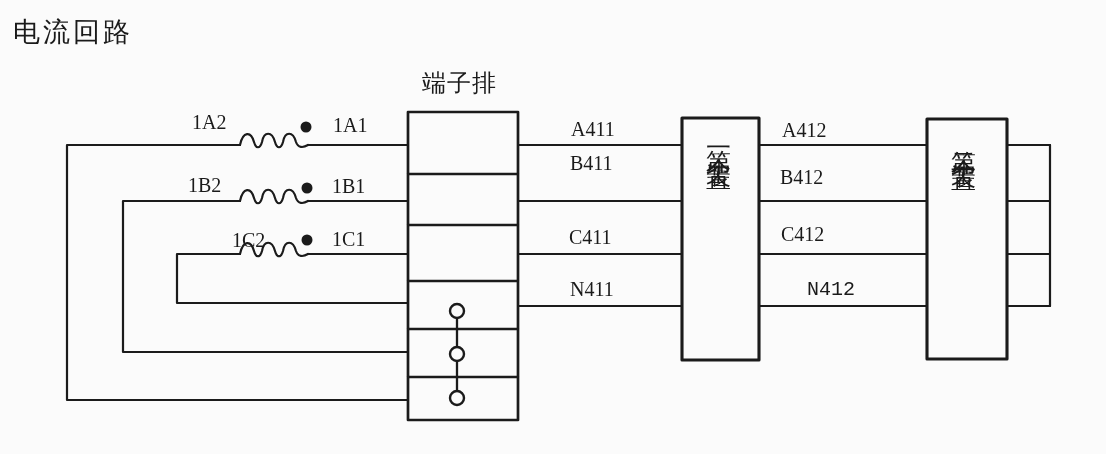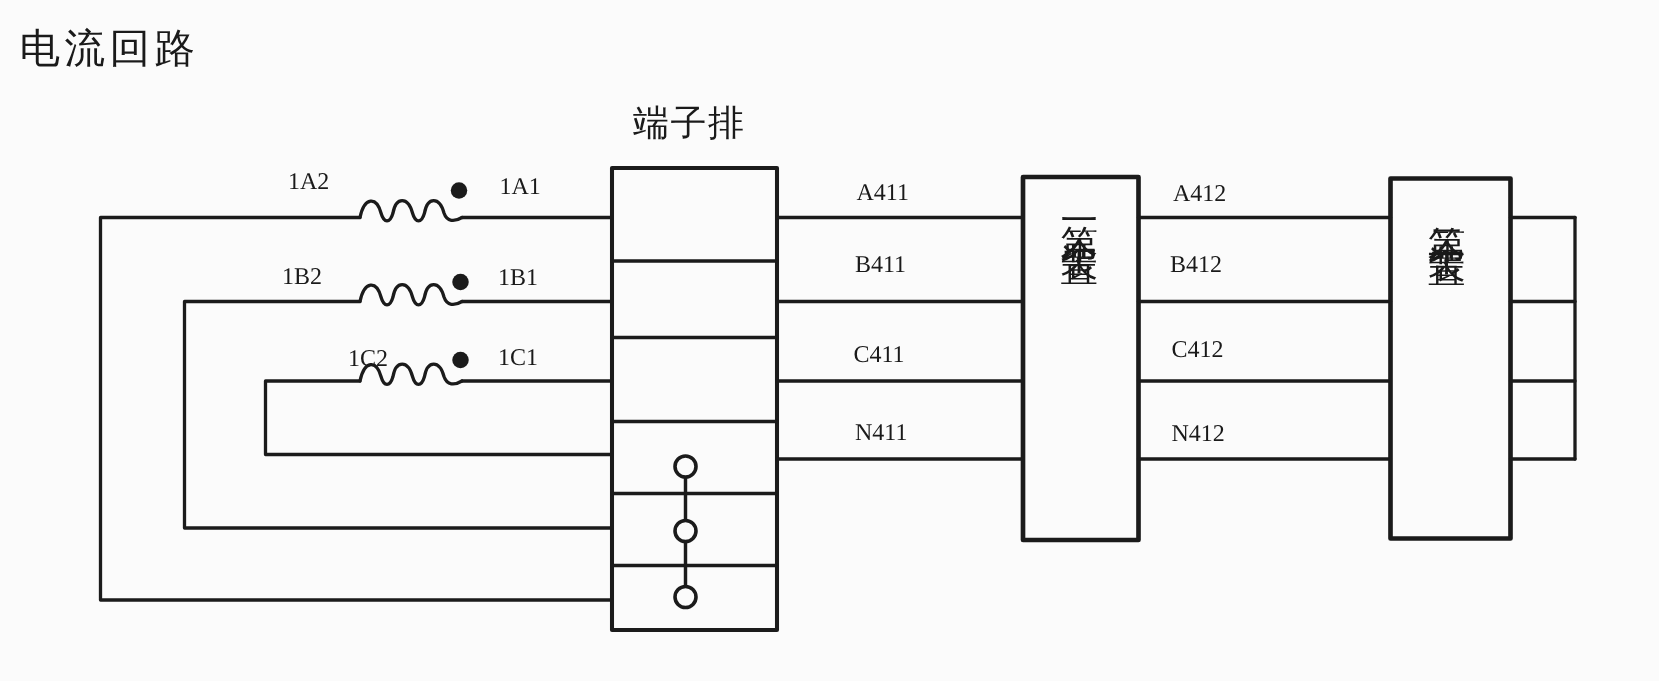--- a/index.html
+++ b/index.html
@@ -22,21 +22,21 @@
     stroke-linecap: round; stroke-linejoin: round;
   }
   svg.diagram .w    { stroke-width: 2.2; }
   svg.diagram .box  { stroke-width: 3.1; }
   svg.diagram .blk  { stroke-width: 2.7; }
   svg.diagram .div  { stroke-width: 2.3; }
   svg.diagram .dot  { fill: var(--line); stroke: none; }
   svg.diagram .term { fill: var(--background); stroke: var(--line); stroke-width: 2.4; }
   .lbl {
     position: absolute;
-    font-size: 16px; line-height: 20px;
+    font-size: 20px; line-height: 20px;
     white-space: nowrap;
     color: var(--text);
   }
   .title {
     position: absolute; left: 13px; top: 17px;
     font-size: 27px; line-height: 30px; letter-spacing: 3px;
   }
   .tb-label {
     position: absolute; left: 422px; top: 72px;
     font-size: 24px; line-height: 22px; letter-spacing: 1px;
@@ -122,25 +122,25 @@
   <div class="tb-label">端子排</div>
 
   <div class="lbl" style="left:192px; top:112px;">1A2</div>
   <div class="lbl" style="left:333px; top:115px;">1A1</div>
   <div class="lbl" style="left:188px; top:175px;">1B2</div>
   <div class="lbl" style="left:332px; top:176px;">1B1</div>
   <div class="lbl" style="left:188px; top:230px;margin-left:44px;">1C2</div>
   <div class="lbl" style="left:332px; top:229px;">1C1</div>
 
   <div class="lbl" style="left:571px; top:119px;">A411</div>
-  <div class="lbl" style="left:570px; top:167px;text-align:center;">B411</div>
+  <div class="lbl" style="left:570px; top:153px;text-align:center;">B411</div>
   <div class="lbl" style="left:569px; top:227px;">C411</div>
   <div class="lbl" style="left:570px; top:279px;">N411</div>
 
   <div class="lbl" style="left:782px; top:120px;font-family:Liberation Serif, serif;">A412</div>
   <div class="lbl" style="left:780px; top:167px;">B412</div>
   <div class="lbl" style="left:781px; top:224px;text-align:right;">C412</div>
-  <div class="lbl" style="left:781px; top:280px;">N412</div>
+  <div class="lbl" style="left:807px; top:280px;font-family:Liberation Mono, monospace;">N412</div>
 
   <div class="dev-label" style="left:705px; top:130px;">第一个装置</div>
   <div class="dev-label" style="left:950px; top:131px;">第二个装置</div>
 
 </div>
 
 </body></html>

